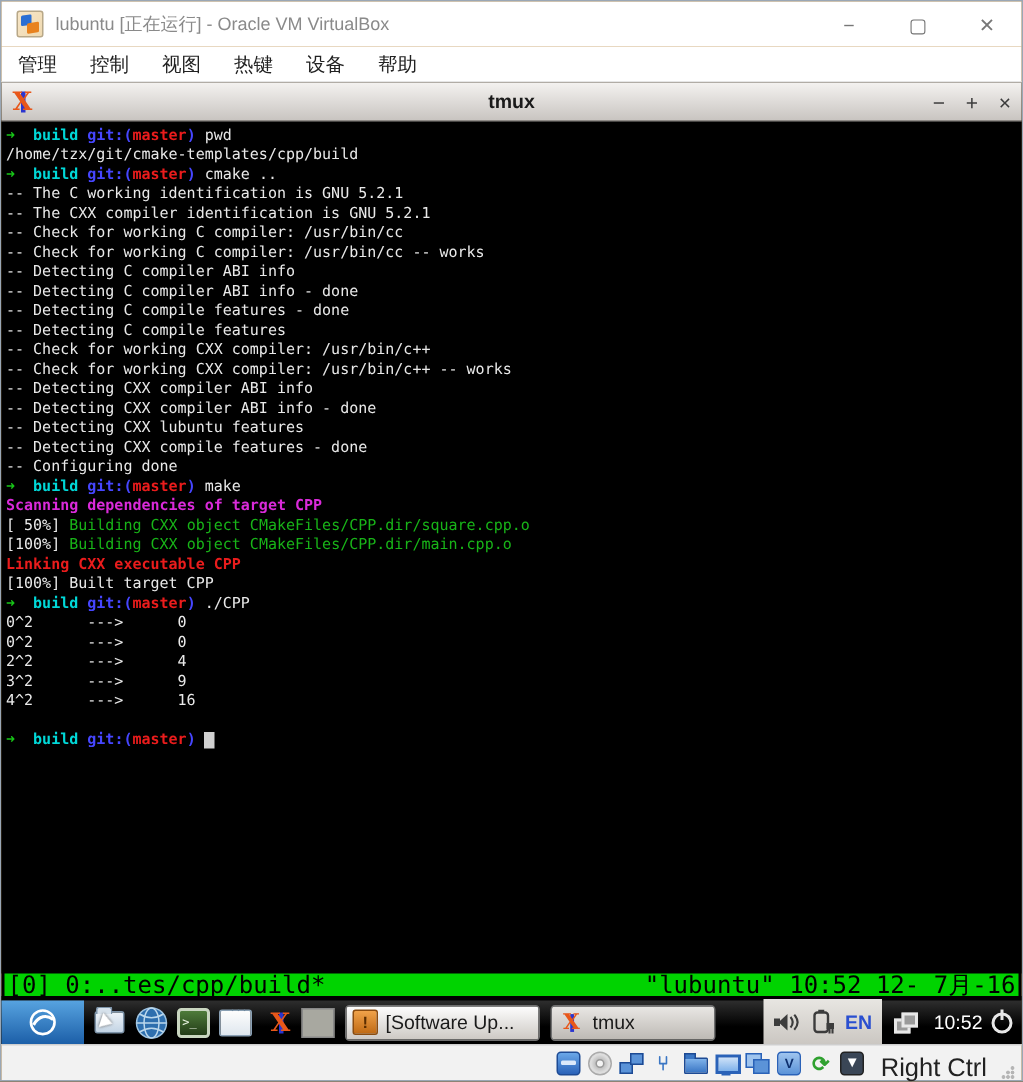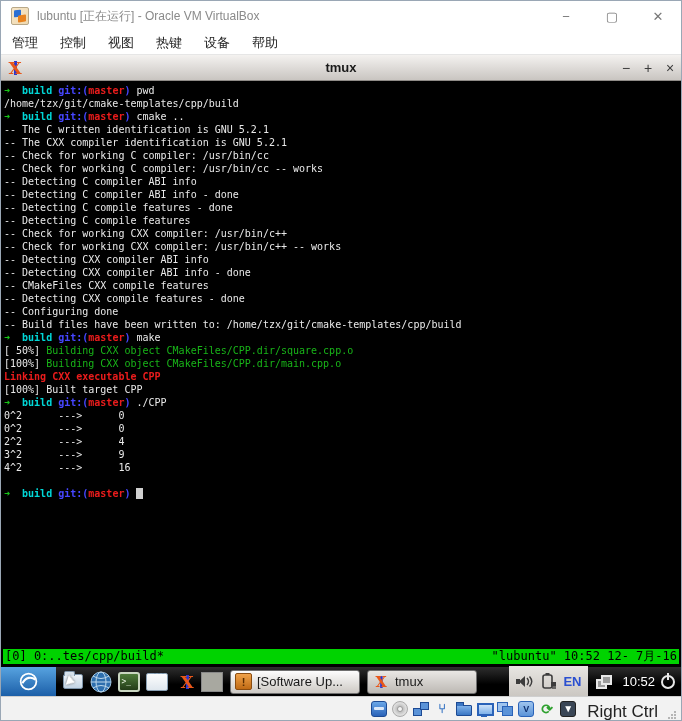--- a/index.html
+++ b/index.html
@@ -43,21 +43,21 @@
   .tmux-controls { margin-left:auto; display:flex; z-index:2; }
   .tmux-btn { width:22px; text-align:center; font-size:14px; color:#3c3c3c; }
 
   
   .terminal { flex:1 1 auto; background:#000; padding:3px 0 12px 3px; overflow:hidden;
     font-family:"DejaVu Sans Mono", monospace; font-size:10px; line-height:13px; }
   .tline { white-space:pre; height:13px; color:#e9e9e9; }
 
   
   .tmux-statusbar { flex:0 0 auto; height:15px; margin:0 2px; background:#00d300;
-    color:#000; font-family:"DejaVu Sans Mono", monospace; font-size:12px; line-height:15px;
+    color:#000; font-family:"DejaVu Sans Mono", monospace; font-size:16px; line-height:15px;
     display:flex; justify-content:space-between; padding:0 2px; }
   .statusbar-spacer { flex:0 0 auto; height:3px; background:#000; }
 
   
   .taskbar { flex:0 0 auto; height:29px; background:linear-gradient(#2e2e2e,#000 60%);
     display:flex; align-items:center; }
   .start-btn { width:55px; height:29px; background:linear-gradient(#57a3e0,#1c5fa8);
     display:flex; align-items:center; justify-content:center; }
   .launchers { display:flex; align-items:center; gap:3px; margin-left:4px; }
   .launch { width:25px; height:25px; border-radius:3px; display:flex; align-items:center; justify-content:center; }
@@ -171,37 +171,37 @@
         <span class="tmux-btn">−</span>
         <span class="tmux-btn">+</span>
         <span class="tmux-btn">×</span>
       </div>
     </div>
 
     <div class="terminal">
         <div class="tline"><span style="color: rgb(23, 195, 23); font-weight: bold;">➜  </span><span style="color: rgb(0, 216, 216); font-weight: bold;">build</span><span style="color: rgb(70, 70, 255); font-weight: bold;"> git:(</span><span style="color: rgb(234, 28, 28); font-weight: bold;">master</span><span style="color: rgb(70, 70, 255); font-weight: bold;">)</span><span style="color: rgb(233, 233, 233);"> pwd</span></div>
         <div class="tline"><span style="color: rgb(233, 233, 233);">/home/tzx/git/cmake-templates/cpp/build</span></div>
         <div class="tline"><span style="color: rgb(23, 195, 23); font-weight: bold;">➜  </span><span style="color: rgb(0, 216, 216); font-weight: bold;">build</span><span style="color: rgb(70, 70, 255); font-weight: bold;"> git:(</span><span style="color: rgb(234, 28, 28); font-weight: bold;">master</span><span style="color: rgb(70, 70, 255); font-weight: bold;">)</span><span style="color: rgb(233, 233, 233);"> cmake ..</span></div>
-        <div class="tline"><span style="color: rgb(233, 233, 233);">-- The C written identification is GNU 5.2.1</span></div>
+        <div class="tline"><span style="color: rgb(233, 233, 233);">-- The C working identification is GNU 5.2.1</span></div>
         <div class="tline"><span style="color: rgb(233, 233, 233);">-- The CXX compiler identification is GNU 5.2.1</span></div>
         <div class="tline"><span style="color: rgb(233, 233, 233);">-- Check for working C compiler: /usr/bin/cc</span></div>
         <div class="tline"><span style="color: rgb(233, 233, 233);">-- Check for working C compiler: /usr/bin/cc -- works</span></div>
         <div class="tline"><span style="color: rgb(233, 233, 233);">-- Detecting C compiler ABI info</span></div>
         <div class="tline"><span style="color: rgb(233, 233, 233);">-- Detecting C compiler ABI info - done</span></div>
         <div class="tline"><span style="color: rgb(233, 233, 233);">-- Detecting C compile features - done</span></div>
         <div class="tline"><span style="color: rgb(233, 233, 233);">-- Detecting C compile features</span></div>
         <div class="tline"><span style="color: rgb(233, 233, 233);">-- Check for working CXX compiler: /usr/bin/c++</span></div>
         <div class="tline"><span style="color: rgb(233, 233, 233);">-- Check for working CXX compiler: /usr/bin/c++ -- works</span></div>
         <div class="tline"><span style="color: rgb(233, 233, 233);">-- Detecting CXX compiler ABI info</span></div>
         <div class="tline"><span style="color: rgb(233, 233, 233);">-- Detecting CXX compiler ABI info - done</span></div>
-        <div class="tline"><span style="color: rgb(233, 233, 233);">-- CMakeFiles CXX compile features</span></div>
+        <div class="tline"><span style="color: rgb(233, 233, 233);">-- Detecting CXX lubuntu features</span></div>
         <div class="tline"><span style="color: rgb(233, 233, 233);">-- Detecting CXX compile features - done</span></div>
         <div class="tline"><span style="color: rgb(233, 233, 233);">-- Configuring done</span></div>
-        <div class="tline"><span style="color: rgb(233, 233, 233);">-- Build files have been written to: /home/tzx/git/cmake-templates/cpp/build</span></div>
         <div class="tline"><span style="color: rgb(23, 195, 23); font-weight: bold;">➜  </span><span style="color: rgb(0, 216, 216); font-weight: bold;">build</span><span style="color: rgb(70, 70, 255); font-weight: bold;"> git:(</span><span style="color: rgb(234, 28, 28); font-weight: bold;">master</span><span style="color: rgb(70, 70, 255); font-weight: bold;">)</span><span style="color: rgb(233, 233, 233);"> make</span></div>
+        <div class="tline"><span style="color: rgb(218, 42, 218); font-weight: bold;">Scanning dependencies of target CPP</span></div>
         <div class="tline"><span style="color: rgb(233, 233, 233);">[ 50%] </span><span style="color: rgb(24, 180, 24);">Building CXX object CMakeFiles/CPP.dir/square.cpp.o</span></div>
         <div class="tline"><span style="color: rgb(233, 233, 233);">[100%] </span><span style="color: rgb(24, 180, 24);">Building CXX object CMakeFiles/CPP.dir/main.cpp.o</span></div>
         <div class="tline"><span style="color: rgb(234, 28, 28); font-weight: bold;">Linking CXX executable CPP</span></div>
         <div class="tline"><span style="color: rgb(233, 233, 233);">[100%] Built target CPP</span></div>
         <div class="tline"><span style="color: rgb(23, 195, 23); font-weight: bold;">➜  </span><span style="color: rgb(0, 216, 216); font-weight: bold;">build</span><span style="color: rgb(70, 70, 255); font-weight: bold;"> git:(</span><span style="color: rgb(234, 28, 28); font-weight: bold;">master</span><span style="color: rgb(70, 70, 255); font-weight: bold;">)</span><span style="color: rgb(233, 233, 233);"> ./CPP</span></div>
         <div class="tline"><span style="color: rgb(233, 233, 233);">0^2      ---&gt;      0</span></div>
         <div class="tline"><span style="color: rgb(233, 233, 233);">0^2      ---&gt;      0</span></div>
         <div class="tline"><span style="color: rgb(233, 233, 233);">2^2      ---&gt;      4</span></div>
         <div class="tline"><span style="color: rgb(233, 233, 233);">3^2      ---&gt;      9</span></div>
         <div class="tline"><span style="color: rgb(233, 233, 233);">4^2      ---&gt;      16</span></div>

